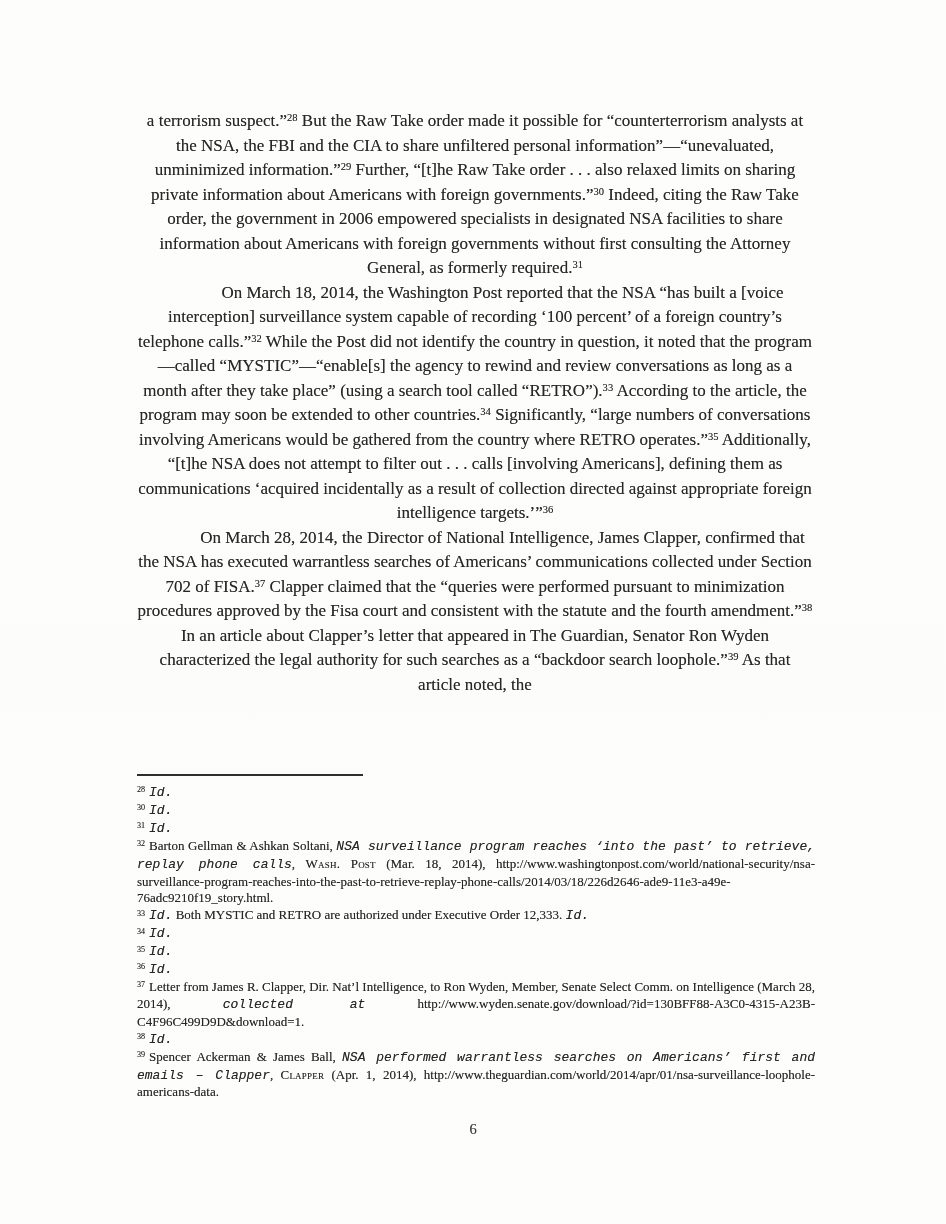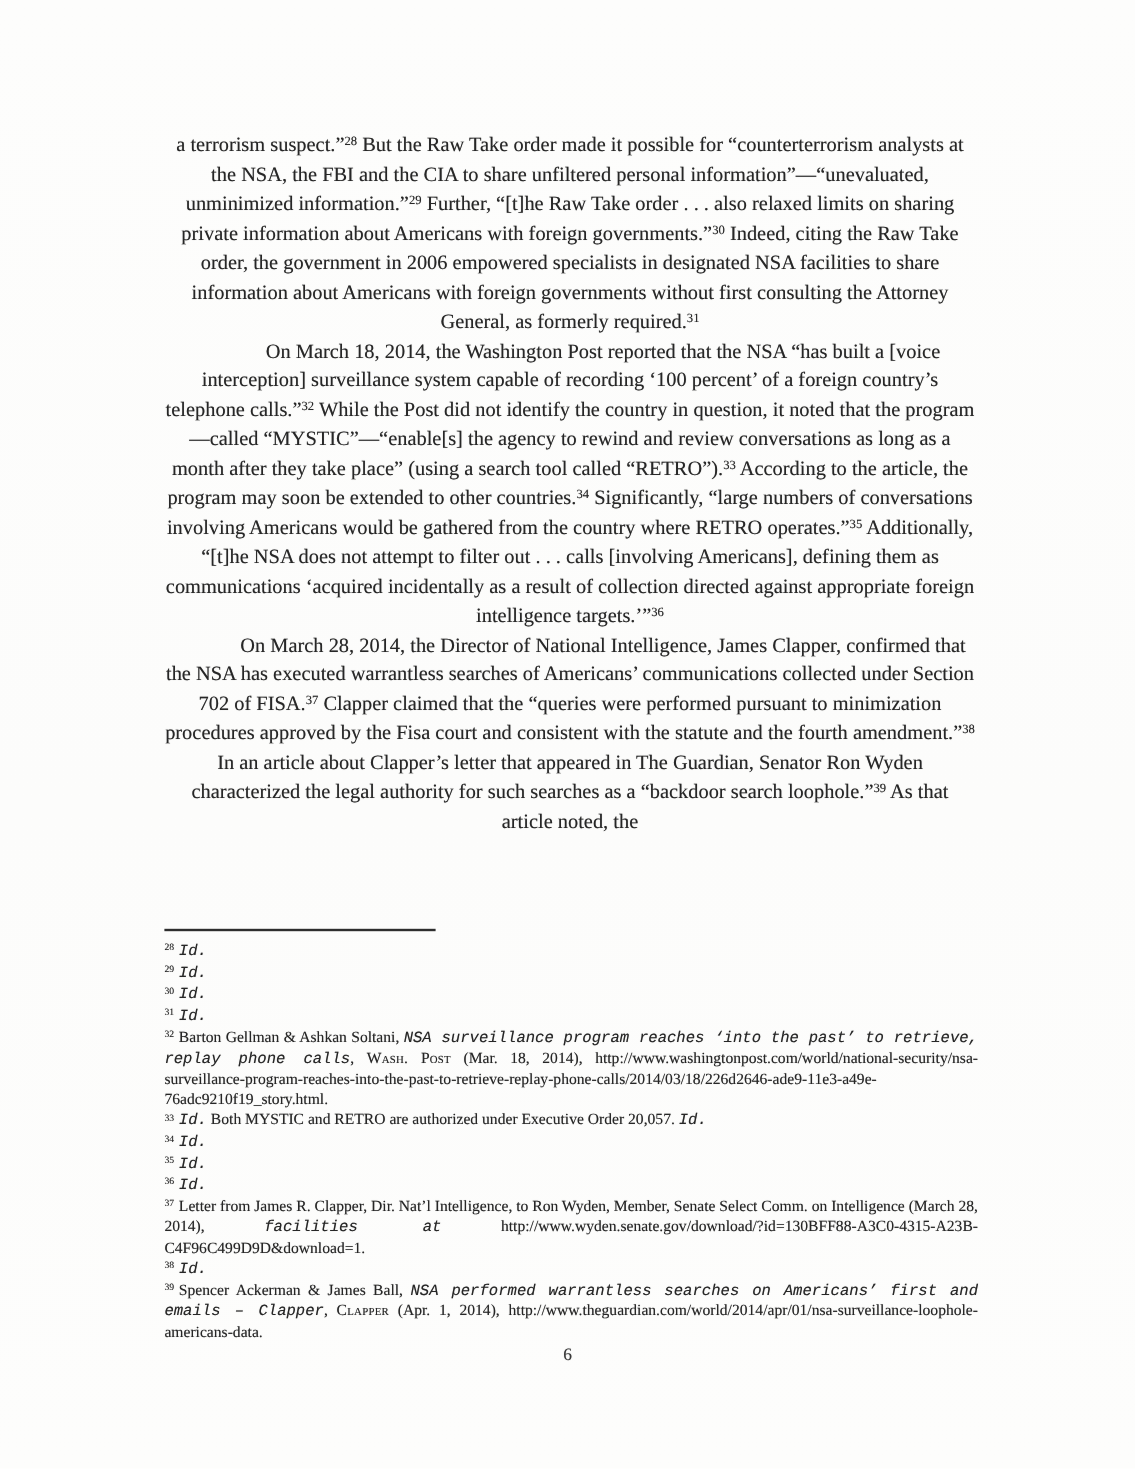--- a/index.html
+++ b/index.html
@@ -83,28 +83,27 @@
   <div class="body-text">
       <p class=""><span>a terrorism suspect.”</span><sup>28</sup><span> But the Raw Take order made it possible for “counterterrorism analysts at the NSA, the FBI and the CIA to share unfiltered personal information”—“unevaluated, unminimized information.”</span><sup>29</sup><span> Further, “[t]he Raw Take order . . . also relaxed limits on sharing private information about Americans with foreign governments.”</span><sup>30</sup><span> Indeed, citing the Raw Take order, the government in 2006 empowered specialists in designated NSA facilities to share information about Americans with foreign governments without first consulting the Attorney General, as formerly required.</span><sup>31</sup></p>
       <p class="indent"><span>On March 18, 2014, the Washington Post reported that the NSA “has built a [voice interception] surveillance system capable of recording ‘100 percent’ of a foreign country’s telephone calls.”</span><sup>32</sup><span> While the Post did not identify the country in question, it noted that the program—called “MYSTIC”—“enable[s] the agency to rewind and review conversations as long as a month after they take place” (using a search tool called “RETRO”).</span><sup>33</sup><span> According to the article, the program may soon be extended to other countries.</span><sup>34</sup><span> Significantly, “large numbers of conversations involving Americans would be gathered from the country where RETRO operates.”</span><sup>35</sup><span> Additionally, “[t]he NSA does not attempt to filter out . . . calls [involving Americans], defining them as communications ‘acquired incidentally as a result of collection directed against appropriate foreign intelligence targets.’”</span><sup>36</sup></p>
       <p class="indent"><span>On March 28, 2014, the Director of National Intelligence, James Clapper, confirmed that the NSA has executed warrantless searches of Americans’ communications collected under Section 702 of FISA.</span><sup>37</sup><span> Clapper claimed that the “queries were performed pursuant to minimization procedures approved by the Fisa court and consistent with the statute and the fourth amendment.”</span><sup>38</sup><span> In an article about Clapper’s letter that appeared in The Guardian, Senator Ron Wyden characterized the legal authority for such searches as a “backdoor search loophole.”</span><sup>39</sup><span> As that article noted, the</span></p>
     </div>
 
   <div class="footnote-sep"></div>
 
   <div class="footnotes">
       <div class="footnote"><sup>28</sup><span class="run-i">Id.</span></div>
-      <div class="footnote"><sup>29</sup><span class="run-i">Id.</span></div>
       <div class="footnote"><sup>30</sup><span class="run-i">Id.</span></div>
       <div class="footnote"><sup>31</sup><span class="run-i">Id.</span></div>
       <div class="footnote"><sup>32</sup><span>Barton Gellman &amp; Ashkan Soltani, </span><span class="run-i">NSA surveillance program reaches ‘into the past’ to retrieve, replay phone calls</span><span>, </span><span class="run-sc">Wash. Post</span><span> (Mar. 18, 2014), http://www.washingtonpost.com/world/national-security/nsa-surveillance-program-reaches-into-the-past-to-retrieve-replay-phone-calls/2014/03/18/226d2646-ade9-11e3-a49e-76adc9210f19_story.html.</span></div>
-      <div class="footnote"><sup>33</sup><span class="run-i">Id.</span><span> Both MYSTIC and RETRO are authorized under Executive Order 20,057. </span><span class="run-i">Id.</span></div>
+      <div class="footnote"><sup>33</sup><span class="run-i">Id.</span><span> Both MYSTIC and RETRO are authorized under Executive Order 12,333. </span><span class="run-i">Id.</span></div>
       <div class="footnote"><sup>34</sup><span class="run-i">Id.</span></div>
       <div class="footnote"><sup>35</sup><span class="run-i">Id.</span></div>
       <div class="footnote"><sup>36</sup><span class="run-i">Id.</span></div>
-      <div class="footnote"><sup>37</sup><span>Letter from James R. Clapper, Dir. Nat’l Intelligence, to Ron Wyden, Member, Senate Select Comm. on Intelligence (March 28, 2014), </span><span class="run-i">facilities at</span><span> http://www.wyden.senate.gov/download/?id=130BFF88-A3C0-4315-A23B-C4F96C499D9D&amp;download=1.</span></div>
+      <div class="footnote"><sup>37</sup><span>Letter from James R. Clapper, Dir. Nat’l Intelligence, to Ron Wyden, Member, Senate Select Comm. on Intelligence (March 28, 2014), </span><span class="run-i">collected at</span><span> http://www.wyden.senate.gov/download/?id=130BFF88-A3C0-4315-A23B-C4F96C499D9D&amp;download=1.</span></div>
       <div class="footnote"><sup>38</sup><span class="run-i">Id.</span></div>
       <div class="footnote"><sup>39</sup><span>Spencer Ackerman &amp; James Ball, </span><span class="run-i">NSA performed warrantless searches on Americans’ first and emails – Clapper</span><span>, </span><span class="run-sc">Clapper</span><span> (Apr. 1, 2014), http://www.theguardian.com/world/2014/apr/01/nsa-surveillance-loophole-americans-data.</span></div>
     </div>
 
   <div class="page-number">6</div>
 
 </div>
 
 </body></html>

